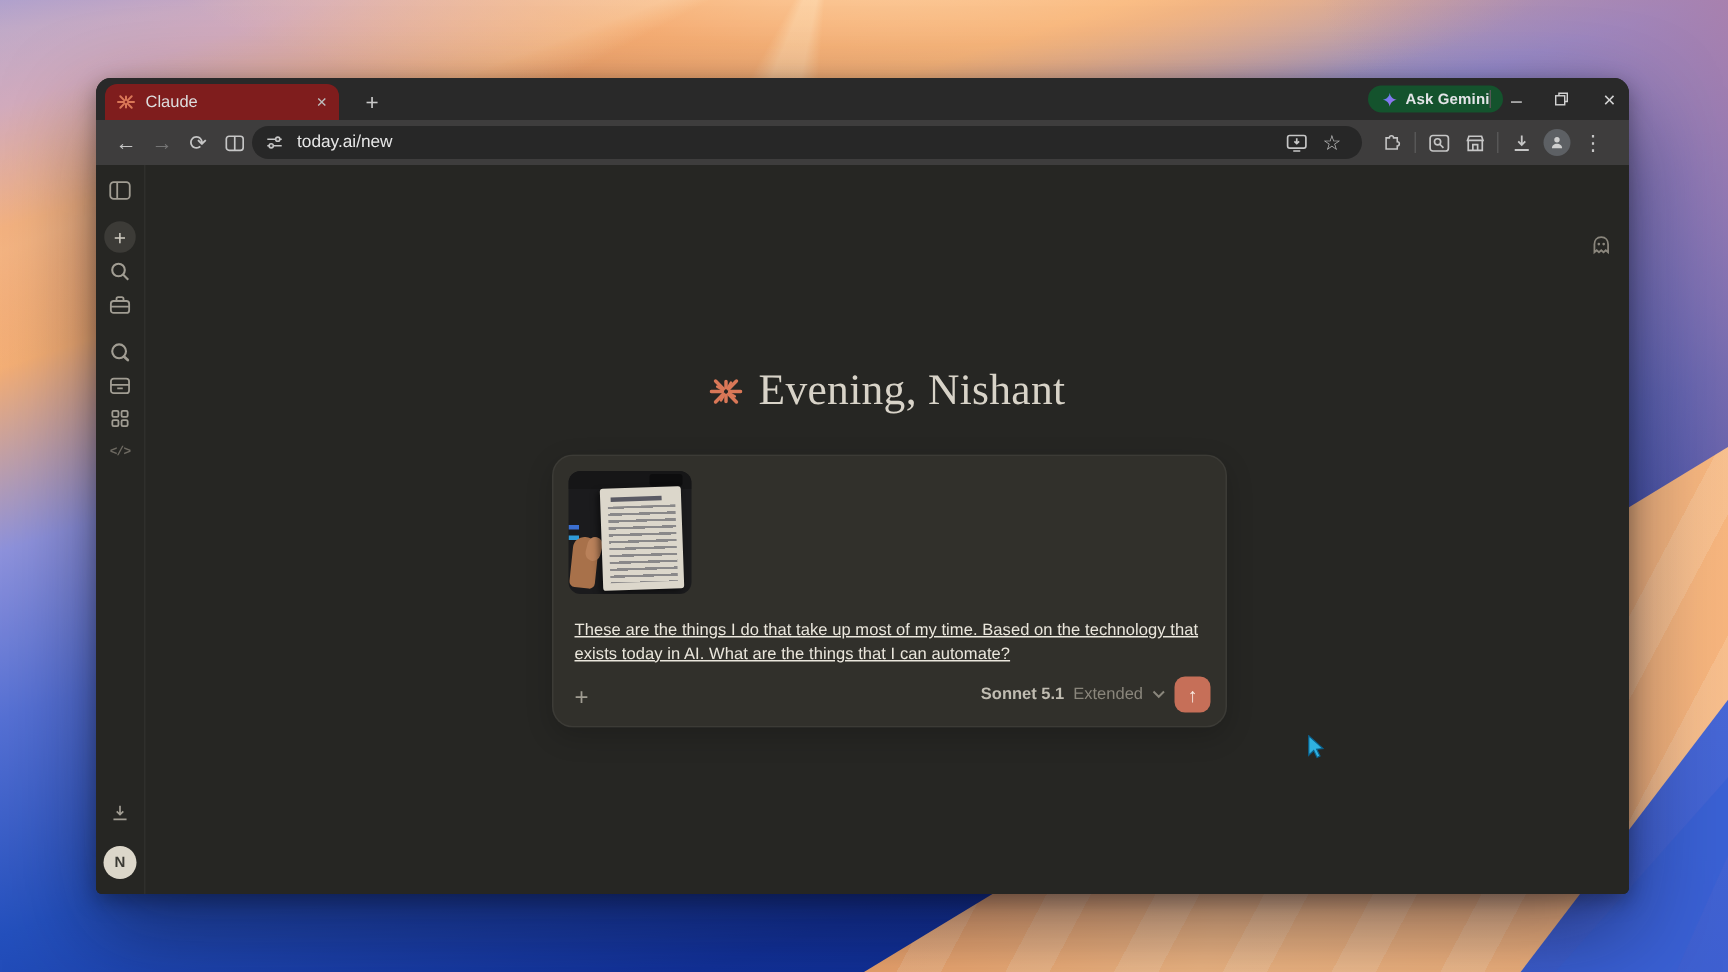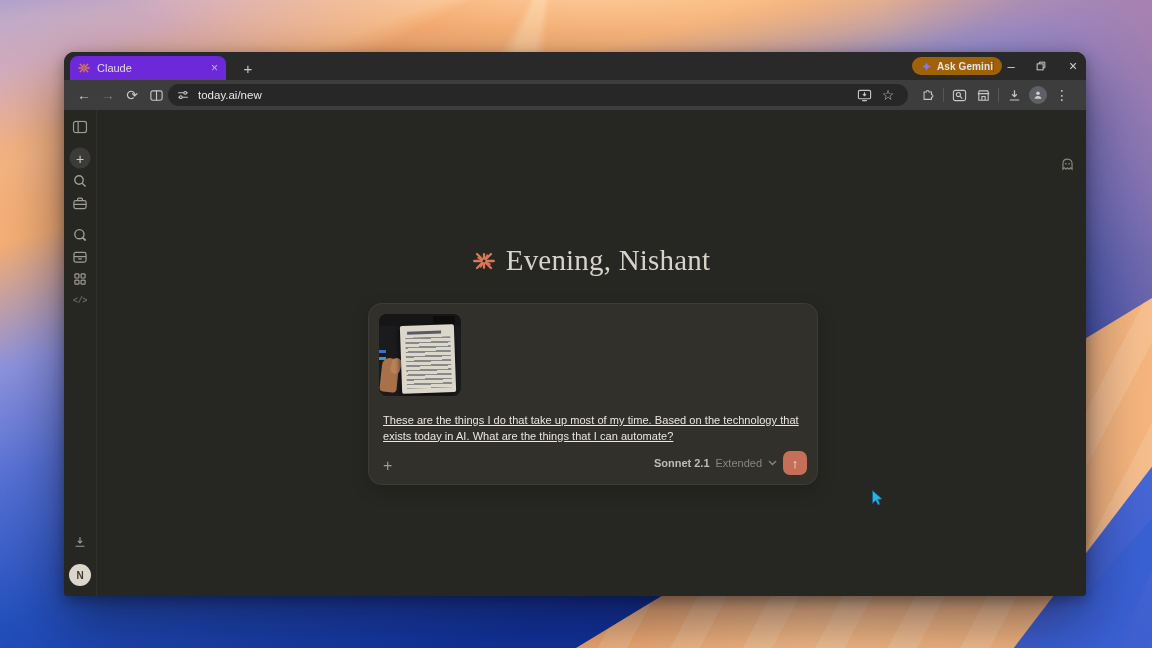--- a/index.html
+++ b/index.html
@@ -29,28 +29,28 @@
       linear-gradient(112deg, #ec8a4f 35%, #f3a468 55%, #f8bd87 75%, #f6b27a 100%);
   }
   .wp-corner-streak { clip-path: polygon(100% 80%, 90% 100%, 97% 100%, 100% 88%); background:#3a60d4; opacity:.9; }
 
   
   .window { position:absolute; left:64px; top:52px; width:1022px; height:544px;
     border-radius:10px 10px 4px 4px; overflow:hidden; background:#262623;
     box-shadow: 0 24px 60px rgba(10,10,30,.5), 0 4px 14px rgba(0,0,0,.35); }
 
   .tabstrip { position:absolute; left:0; top:0; width:100%; height:28px; background:#292929; }
-  .tab { position:absolute; left:6px; top:4px; width:156px; height:24px; background:#6d28d9;
+  .tab { position:absolute; left:6px; top:4px; width:156px; height:24px; background:#7f1d1d;
     border-radius:8px 8px 0 0; display:flex; align-items:center; padding:0 8px; gap:7px; }
   .tab-title { font-size:11px; color:#dedede; flex:1; white-space:nowrap; overflow:hidden; }
   .tab-close { font-size:12px; color:#bdbdbd; cursor:default; line-height:1; }
   .newtab-btn { position:absolute; left:172px; top:4px; width:24px; height:24px; display:flex;
     align-items:center; justify-content:center; color:#c9c9c9; font-size:15px; }
   .gemini-pill { position:absolute; left:848px; top:5px; height:18px; padding:0 9px; border-radius:9px;
-    background:#a16207; display:flex; align-items:center; gap:5px; }
+    background:#14532d; display:flex; align-items:center; gap:5px; }
   .gemini-pill span { font-size:10px; font-weight:700; color:#e4e5e8; letter-spacing:.1px; }
   .strip-sep { position:absolute; left:929px; top:8px; width:1px; height:12px; background:#575757; }
   .winctl { position:absolute; top:0; width:26px; height:28px; display:flex; align-items:center;
     justify-content:center; color:#d3d3d3; font-size:13px; }
   .winctl.min { left:934px; } .winctl.max { left:964px; } .winctl.close { left:996px; font-size:14px; }
 
   .toolbar { position:absolute; left:0; top:28px; width:100%; height:30px; background:#3e3d3d;
     display:flex; align-items:center; }
   .tb-ic { width:24px; height:24px; display:flex; align-items:center; justify-content:center;
     color:#c6c6c6; font-size:14px; flex:0 0 auto; }
@@ -311,21 +311,21 @@
               <div class="head"></div>
               <div class="lines"></div>
             </div>
           </div>
 
           <div class="prompt">These are the things I do that take up most of my time. Based on the technology that exists today in AI. What are the things that I can automate?</div>
 
           <div class="attach-plus">+</div>
 
           <div class="model-row">
-            <span class="model-name">Sonnet 2.1</span>
+            <span class="model-name">Sonnet 5.1</span>
             <span class="model-mode">Extended</span>
             <svg width="9" height="6" viewBox="0 0 9 6">
               <path d="M1 1 L4.5 4.5 L8 1" fill="none" stroke="#8a867c" stroke-width="1.3"></path>
             </svg>
             <div class="send-btn">↑</div>
           </div>
         </div>
 
         <div class="cursor">
           <svg width="11" height="16" viewBox="0 0 11 16">

